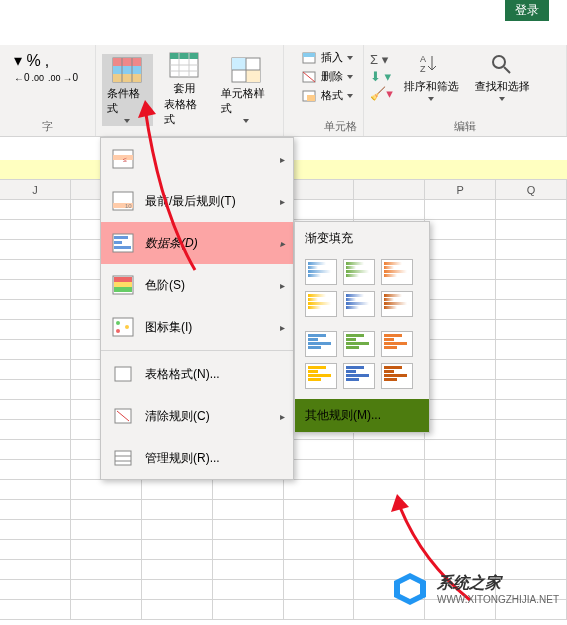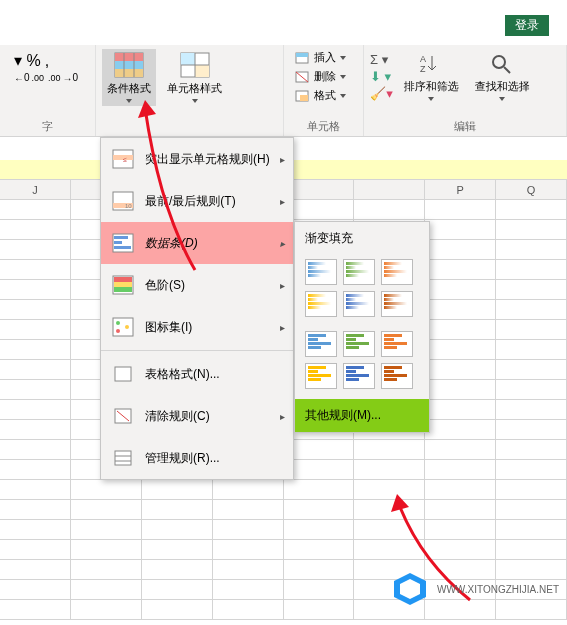--- a/index.html
+++ b/index.html
@@ -1,17 +1,17 @@
 <!DOCTYPE html>
 <html><head>
 <meta charset="utf-8">
 <style>
 *{margin:0;padding:0;box-sizing:border-box;font-family:"Microsoft YaHei",Arial,sans-serif;}
 body{background:#fff;width:567px;height:625px;overflow:hidden;position:relative;}
-.login-btn{position:absolute;top:15px;right:18px;background:#217346;color:#fff;font-size:12px;padding:2px 10px;}
+.login-btn{position:absolute;top:0;right:18px;background:#217346;color:#fff;font-size:12px;padding:2px 10px;}
 .ribbon{position:absolute;top:45px;left:0;right:0;height:92px;background:#f3f2f1;border-bottom:1px solid #d4d4d4;display:flex;}
 .rib-sec{display:flex;flex-direction:column;justify-content:space-between;padding:4px 6px 0;border-right:1px solid #e1e1e1;}
 .rib-row{display:flex;align-items:center;gap:6px;}
 .big-btn{display:flex;flex-direction:column;align-items:center;gap:3px;padding:3px 5px;font-size:11px;cursor:pointer;}
 .big-btn.hl{background:#d4d4d4;}
 .small-btn{display:flex;align-items:center;gap:4px;font-size:11px;padding:1px 4px;cursor:pointer;}
 .sec-label{text-align:center;font-size:11px;color:#666;padding:2px 0;}
 .tri{width:0;height:0;border-left:3px solid transparent;border-right:3px solid transparent;border-top:4px solid #555;display:inline-block;}
 .grid-area{position:absolute;top:180px;left:0;right:0;bottom:0;background:#fff;}
 .col-headers{display:flex;height:20px;background:#f3f2f1;border-bottom:1px solid #d4d4d4;}
@@ -25,21 +25,21 @@
 .m-item{display:flex;align-items:center;gap:10px;padding:10px 10px;font-size:12px;cursor:pointer;position:relative;}
 .m-item.hl{background:#fca5a5;font-style:italic;}
 .m-arrow{position:absolute;right:8px;font-size:10px;color:#555;}
 .m-sep{height:1px;background:#d4d4d4;margin:2px 0;}
 .m-icon{width:24px;height:22px;display:flex;align-items:center;justify-content:center;}
 .menu2{position:absolute;top:221px;left:294px;width:136px;background:#f3f2f1;border:1px solid #c6c6c6;box-shadow:2px 2px 6px rgba(0,0,0,.25);z-index:11;}
 .m2-head{font-size:12px;font-weight:normal;padding:8px 10px;}
 .m2-grid{display:flex;gap:6px;padding:4px 10px 10px;flex-wrap:wrap;}
 .db-swatch{width:32px;height:26px;border:1px solid #bbb;background:#fff;cursor:pointer;display:flex;flex-direction:column;padding:2px;gap:1px;}
 .db-bar{height:3px;}
-.m2-more{padding:8px 10px;font-size:12px;background:#84cc16;cursor:pointer;}
+.m2-more{padding:8px 10px;font-size:12px;background:#4d7c0f;cursor:pointer;}
 .arrow-red{position:absolute;stroke:#e81123;stroke-width:3;fill:none;z-index:20;}
 .watermark{position:absolute;bottom:18px;right:8px;display:flex;align-items:center;gap:6px;z-index:30;}
 .wm-logo{width:42px;height:36px;}
 .wm-text{font-size:16px;font-weight:bold;color:#333;font-style:italic;}
 .wm-url{font-size:10px;color:#666;}
 svg{display:block;}
 .deco-btn{display:flex;align-items:center;gap:2px;font-size:11px;}
 .num-sec{display:flex;flex-direction:column;gap:2px;padding:2px 8px;}
 .num-row1{display:flex;gap:4px;align-items:center;}
 </style>
@@ -79,33 +79,45 @@
             <rect x="1" y="17" width="28" height="8" fill="#ec8"></rect>
             <line x1="10" y1="1" x2="10" y2="25" stroke="#888"></line>
             <line x1="20" y1="1" x2="20" y2="25" stroke="#888"></line>
           </svg>
         <span>条件格式</span>
         <span class="tri"></span>
       </div>
       <div class="big-btn">
         <svg width="30" height="26">
             <rect x="1" y="1" width="28" height="24" fill="#fff" stroke="#888"></rect>
+            <rect x="1" y="1" width="28" height="6" fill="#4a8"></rect>
+            <line x1="10" y1="1" x2="10" y2="25" stroke="#ccc"></line>
+            <line x1="20" y1="1" x2="20" y2="25" stroke="#ccc"></line>
+            <line x1="1" y1="13" x2="29" y2="13" stroke="#ccc"></line>
+            <line x1="1" y1="19" x2="29" y2="19" stroke="#ccc"></line>
+          </svg>
+        <span>套用</span>
+        <span style="margin-top:-2px">表格格式</span>
+      </div>
+      <div class="big-btn">
+        <svg width="30" height="26">
+            <rect x="1" y="1" width="28" height="24" fill="#fff" stroke="#888"></rect>
             <rect x="1" y="1" width="14" height="12" fill="#cef"></rect>
             <rect x="15" y="13" width="14" height="12" fill="#fec"></rect>
             <line x1="15" y1="1" x2="15" y2="25" stroke="#888"></line>
             <line x1="1" y1="13" x2="29" y2="13" stroke="#888"></line>
           </svg>
         <span>单元格样式</span>
         <span class="tri"></span>
       </div>
     </div>
     <div class="sec-label">&nbsp;</div>
   </div>
 
-  <div class="rib-sec" style="width:80px;">
+  <div class="rib-sec" style="width:80px;align-items:flex-end;">
     <div style="display:flex;flex-direction:column;gap:2px;">
       <div class="small-btn">
           <svg width="16" height="14">
             <rect x="2" y="2" width="12" height="10" fill="#fff" stroke="#888"></rect>
             <rect x="2" y="2" width="12" height="4" fill="#8ce"></rect>
           </svg>
           <span>插入</span>
           <span class="tri"></span>
         </div>
       <div class="small-btn">
@@ -387,21 +399,20 @@
 
 <div class="menu1">
   <div class="m-item">
     <span class="m-icon">
         <svg width="22" height="20">
           <rect x="1" y="1" width="20" height="18" fill="#fff" stroke="#888"></rect>
           <rect x="1" y="6" width="20" height="5" fill="#fca"></rect>
           <text x="11" y="13" font-size="7" fill="#c44">≤</text>
         </svg>
       </span>
-    <span>突出显示单元格规则(H)</span>
       <span class="m-arrow">▸</span>
   </div>
   <div class="m-item">
     <span class="m-icon">
         <svg width="22" height="20">
           <rect x="1" y="1" width="20" height="18" fill="#fff" stroke="#888"></rect>
           <rect x="1" y="12" width="20" height="5" fill="#fca"></rect>
           <text x="13" y="17" font-size="6" fill="#888">10</text>
         </svg>
       </span>
@@ -564,15 +575,16 @@
   <path d="M80 110 Q 30 70 8 12"></path>
     <path d="M1 22 L7 4 L19 17" fill="#e81123" stroke="none"></path>
 </svg>
 
 <div class="watermark">
   <svg class="wm-logo" viewBox="0 0 40 36">
       <path d="M20 2 L36 10 L36 26 L20 34 L4 26 L4 10 Z" fill="#2196f3"></path>
       <path d="M20 8 L30 13 L30 23 L20 28 L10 23 L10 13 Z" fill="#fff"></path>
     </svg>
   <div>
+    <div class="wm-text">系统之家</div>
     <div class="wm-url">WWW.XITONGZHIJIA.NET</div>
   </div>
 </div>
 
 </body></html>

